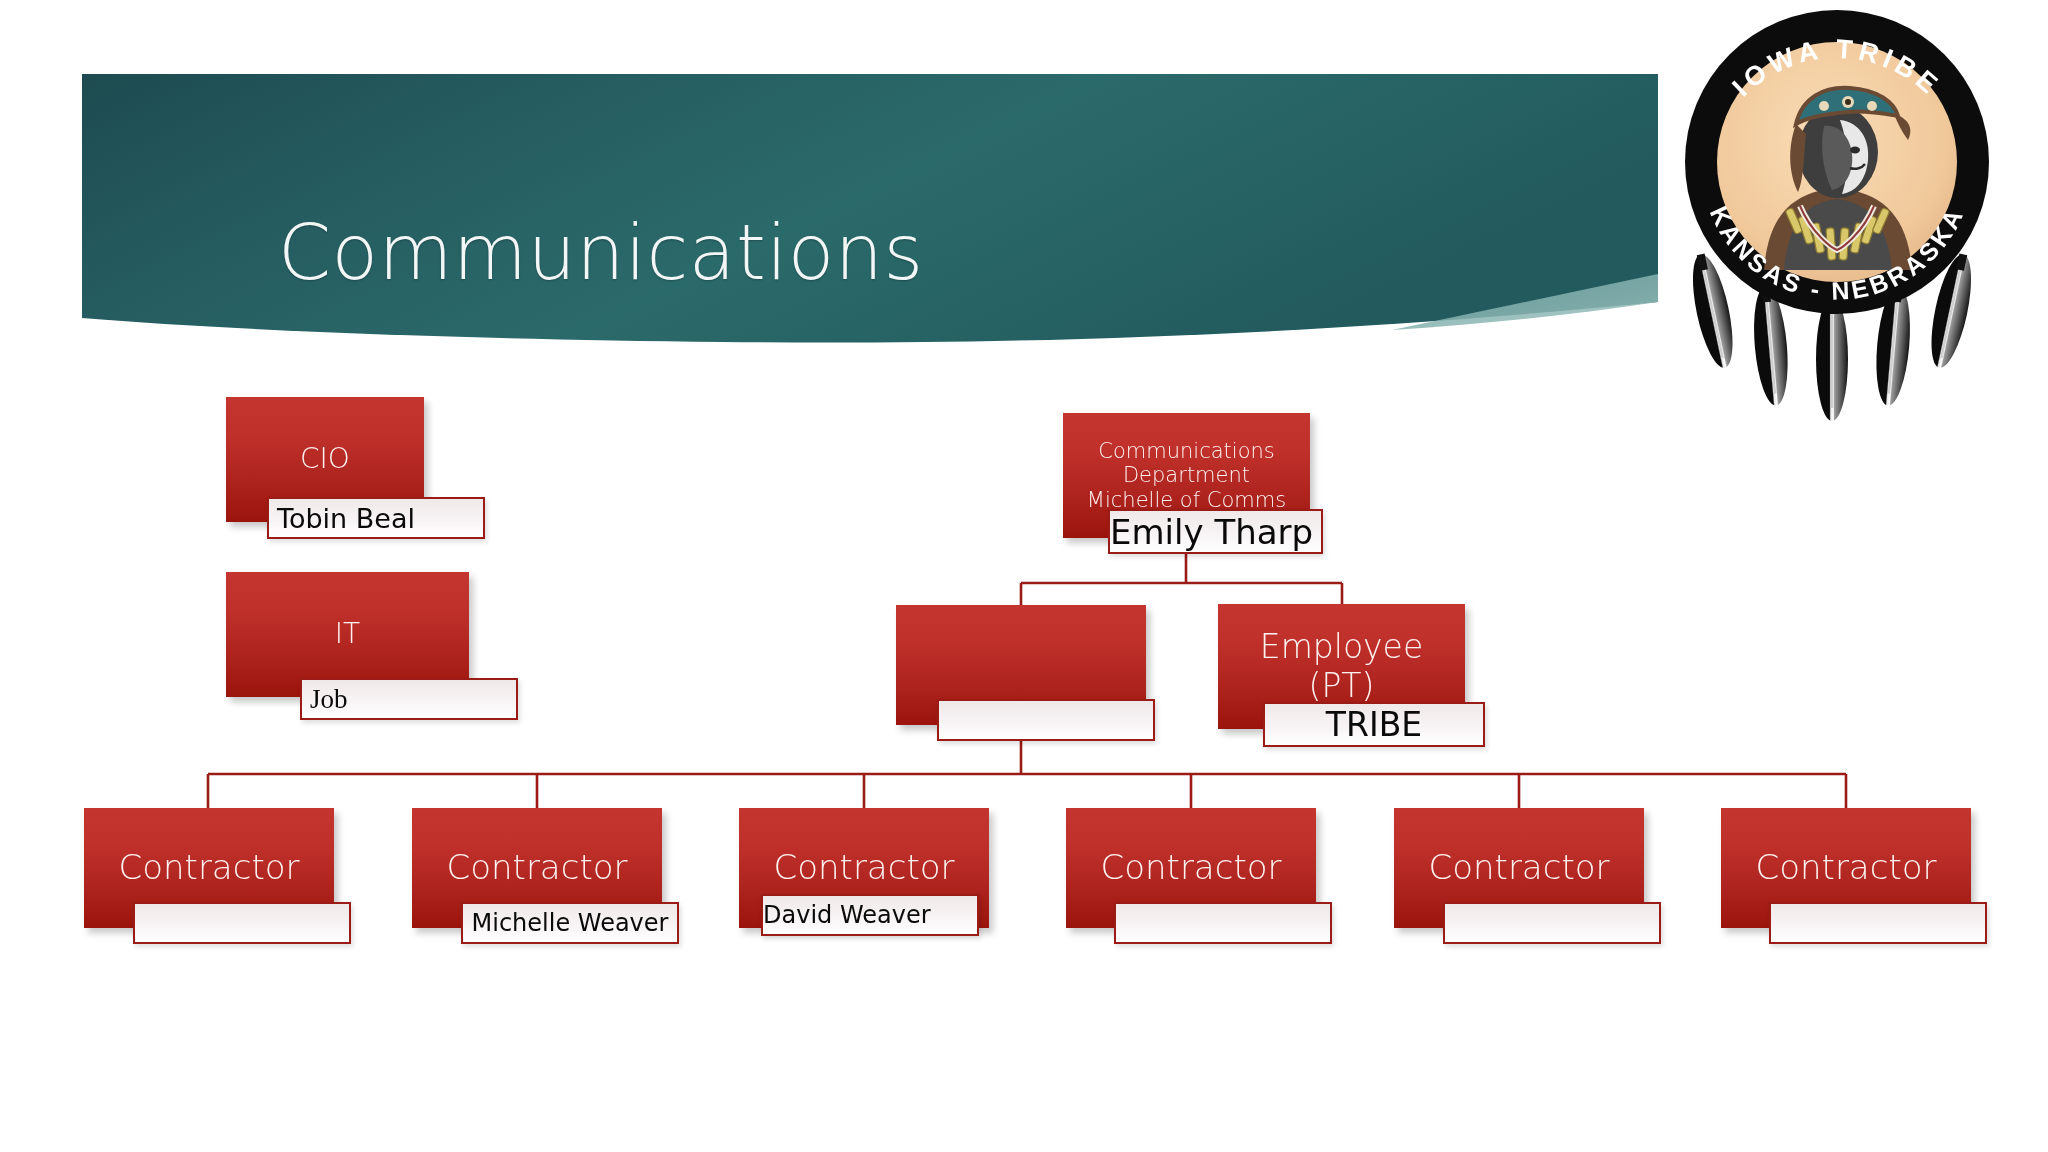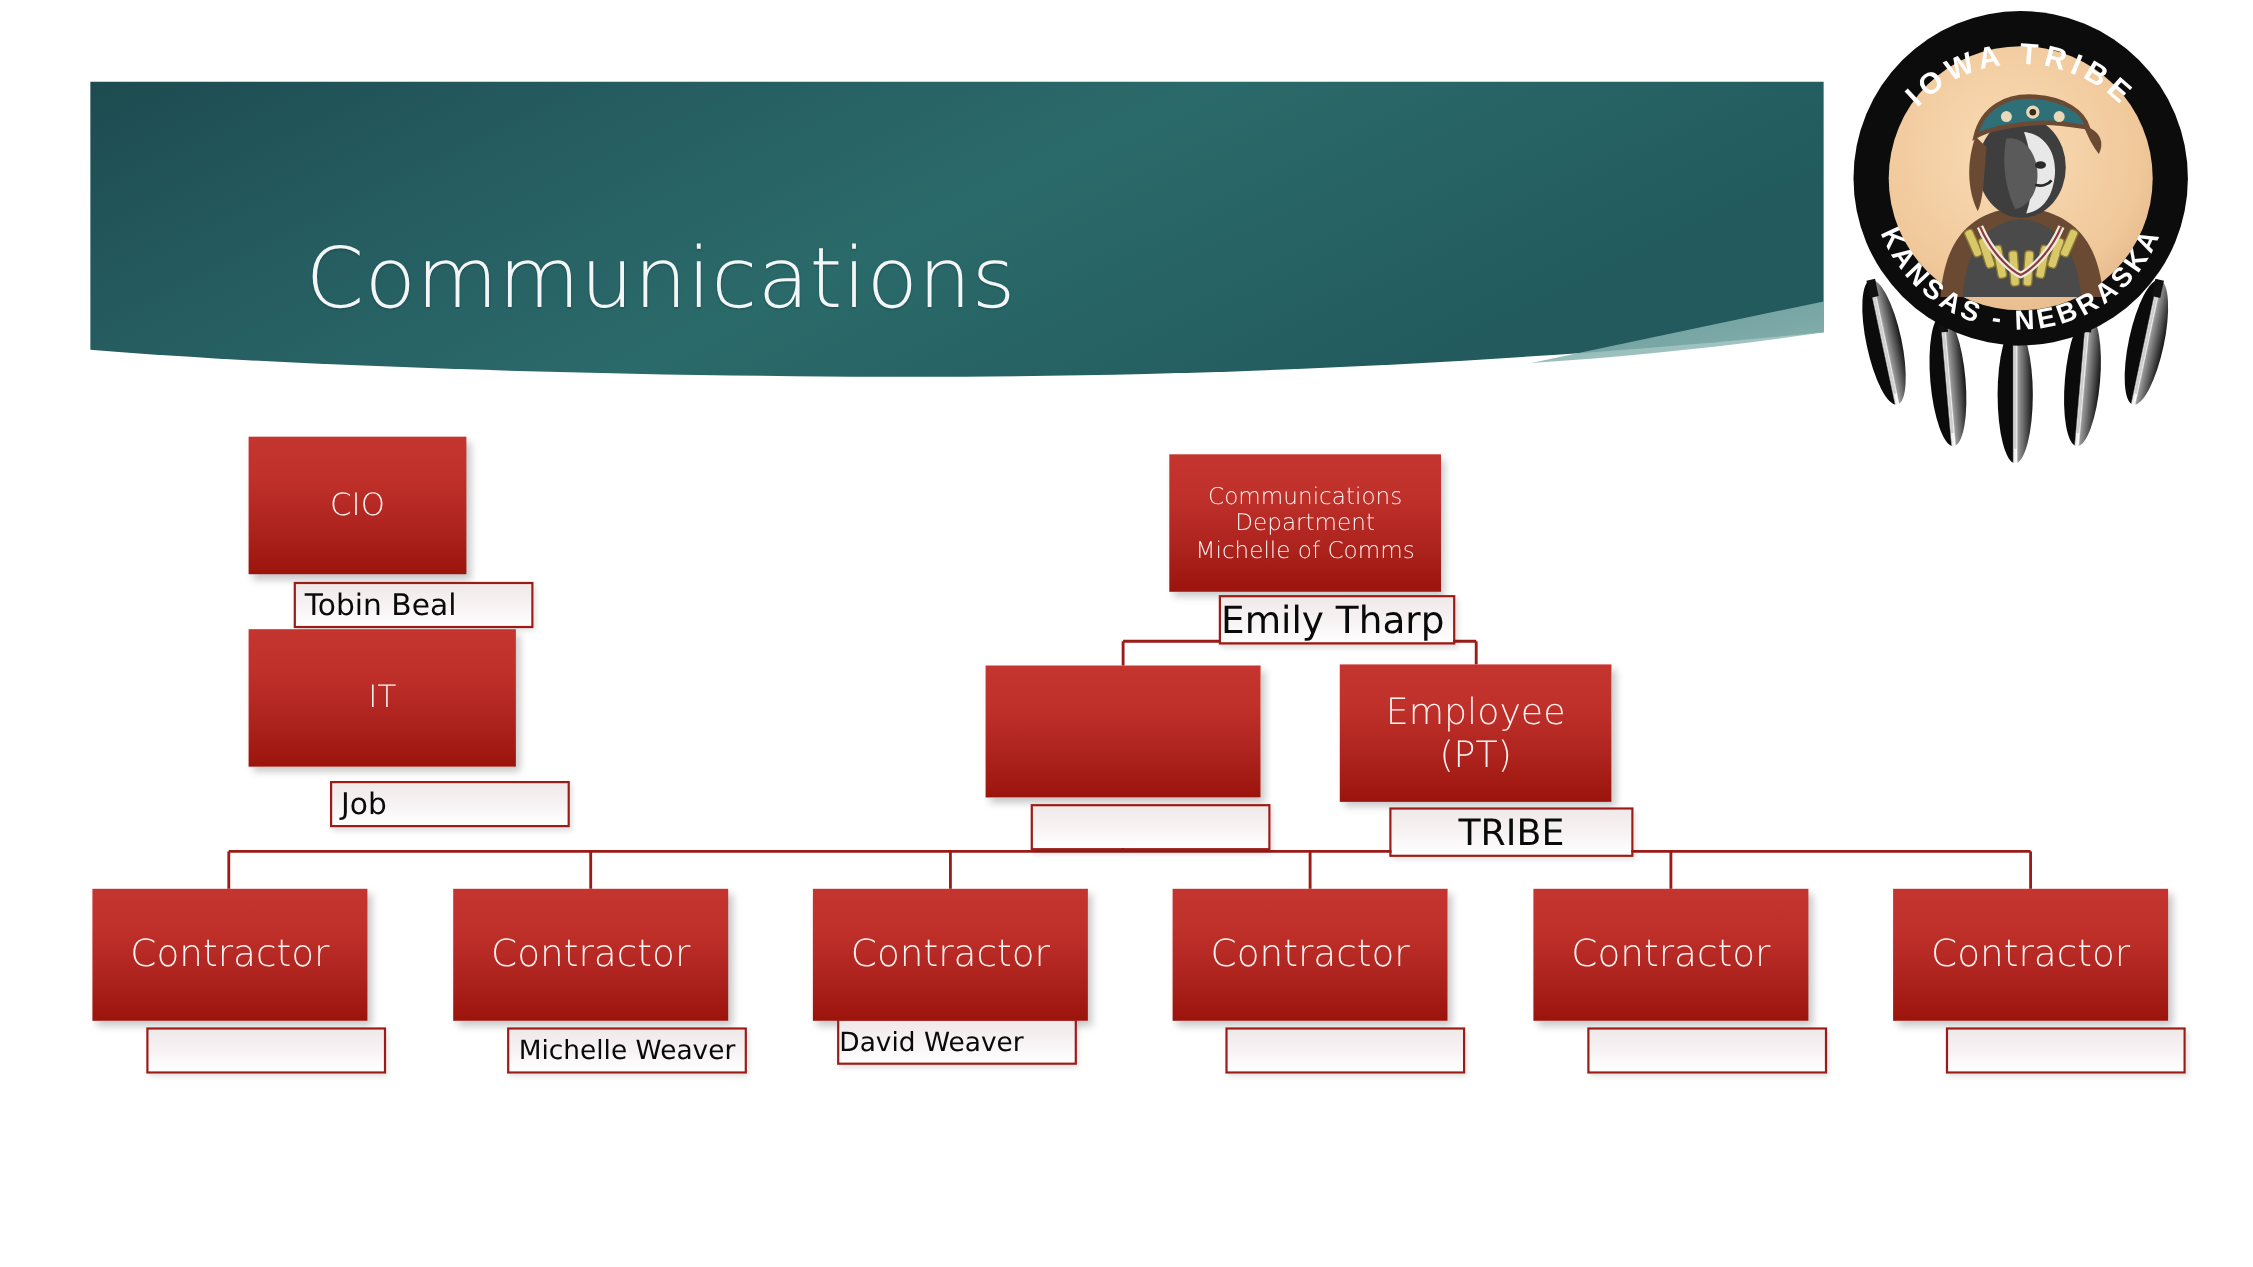--- a/index.html
+++ b/index.html
@@ -75,21 +75,20 @@
     background: linear-gradient(180deg, #f0e9ea 0%, #f6f1f2 45%, #ffffff 100%);
     border: 2px solid #9b1b17;
     box-shadow: 2px 3px 5px rgba(0,0,0,0.13);
     display: flex;
     align-items: center;
     color: #0a0a0a;
     font-family: "DejaVu Sans", sans-serif;
     font-weight: 400;
     white-space: nowrap;
     overflow: hidden;
-    margin-top: 32px;
   }
   .node-label span { display: block; width: 100%; }
 </style>
 </head>
 <body>
 
 <div id="slide">
 
   <div class="banner-wrap">
     <svg class="banner-svg" viewBox="0 0 1576 305" preserveAspectRatio="none">
@@ -235,21 +234,21 @@
           <span style="text-align: left;">Tobin Beal</span>
         </div>
       </div>
       <div class="node" style="left: 0px; top: 0px;">
         <div class="node-box" style="left: 226px; top: 572px; width: 243px; height: 125px; font-size: 28px;">
           <div>
             <div>IT</div>
           </div>
         </div>
         <div class="node-label" style="left: 300px; top: 678px; width: 218px; height: 42px; font-size: 27px; justify-content: flex-start; padding-left: 8px;">
-          <span style="text-align: left;">Job</span>
+          <span style="text-align: left; font-family: Liberation Serif, serif;">Job</span>
         </div>
       </div>
       <div class="node" style="left: 0px; top: 0px;">
         <div class="node-box" style="left: 1063px; top: 413px; width: 247px; height: 125px; font-size: 21px;">
           <div>
             <div>Communications</div>
             <div>Department</div>
             <div>Michelle of Comms</div>
           </div>
         </div>

